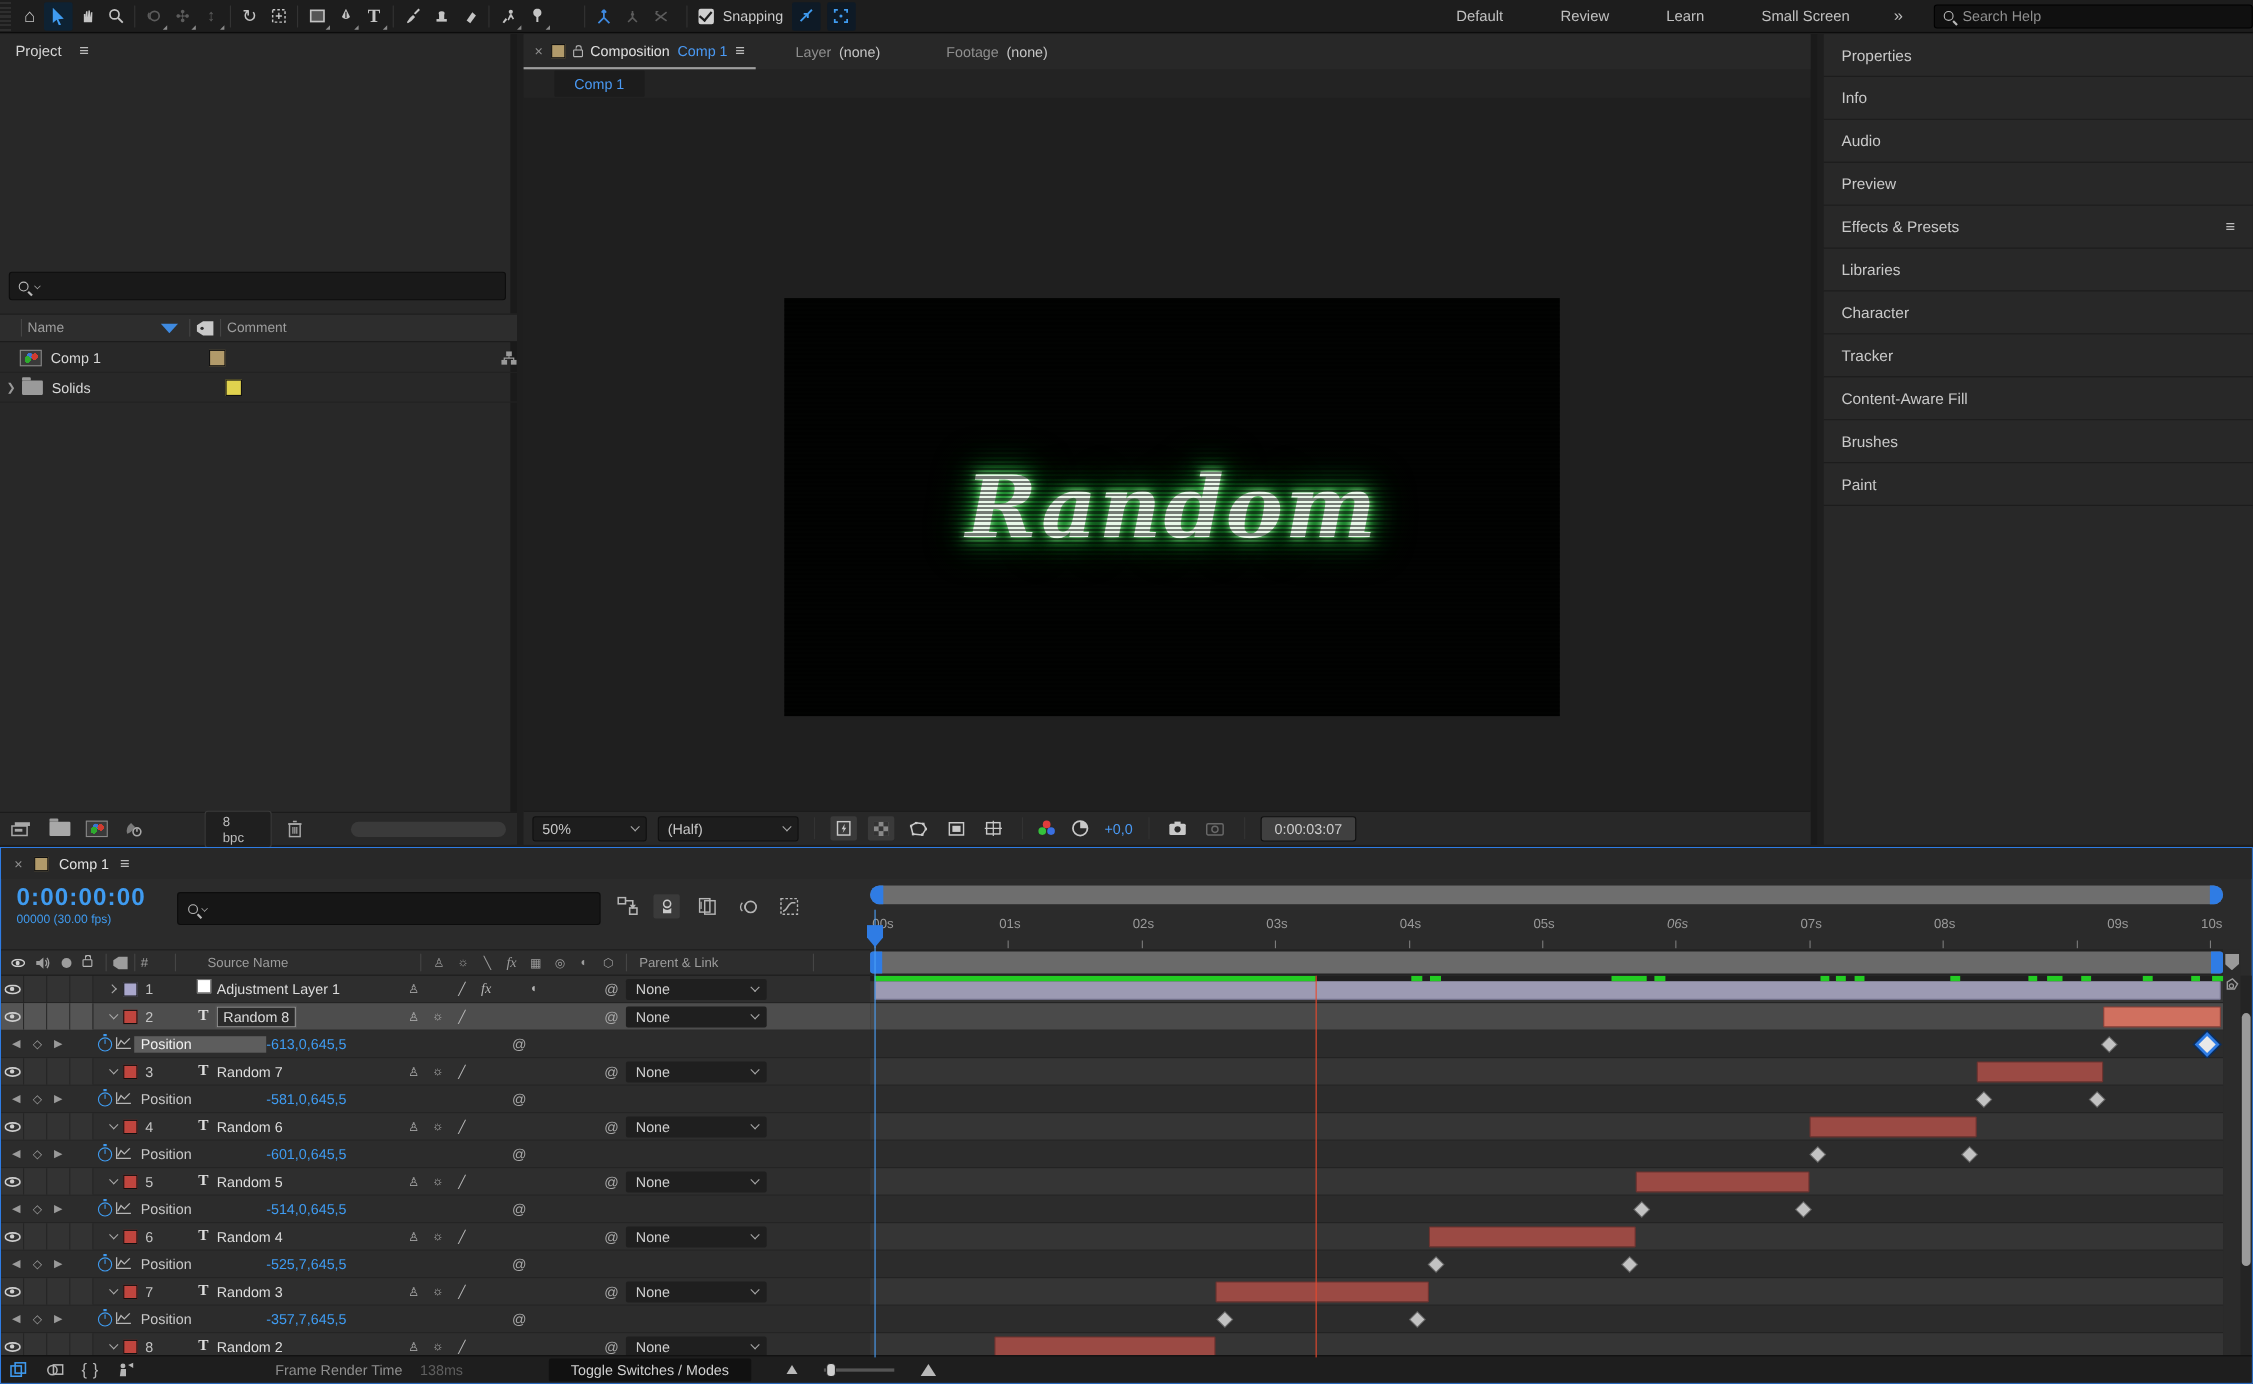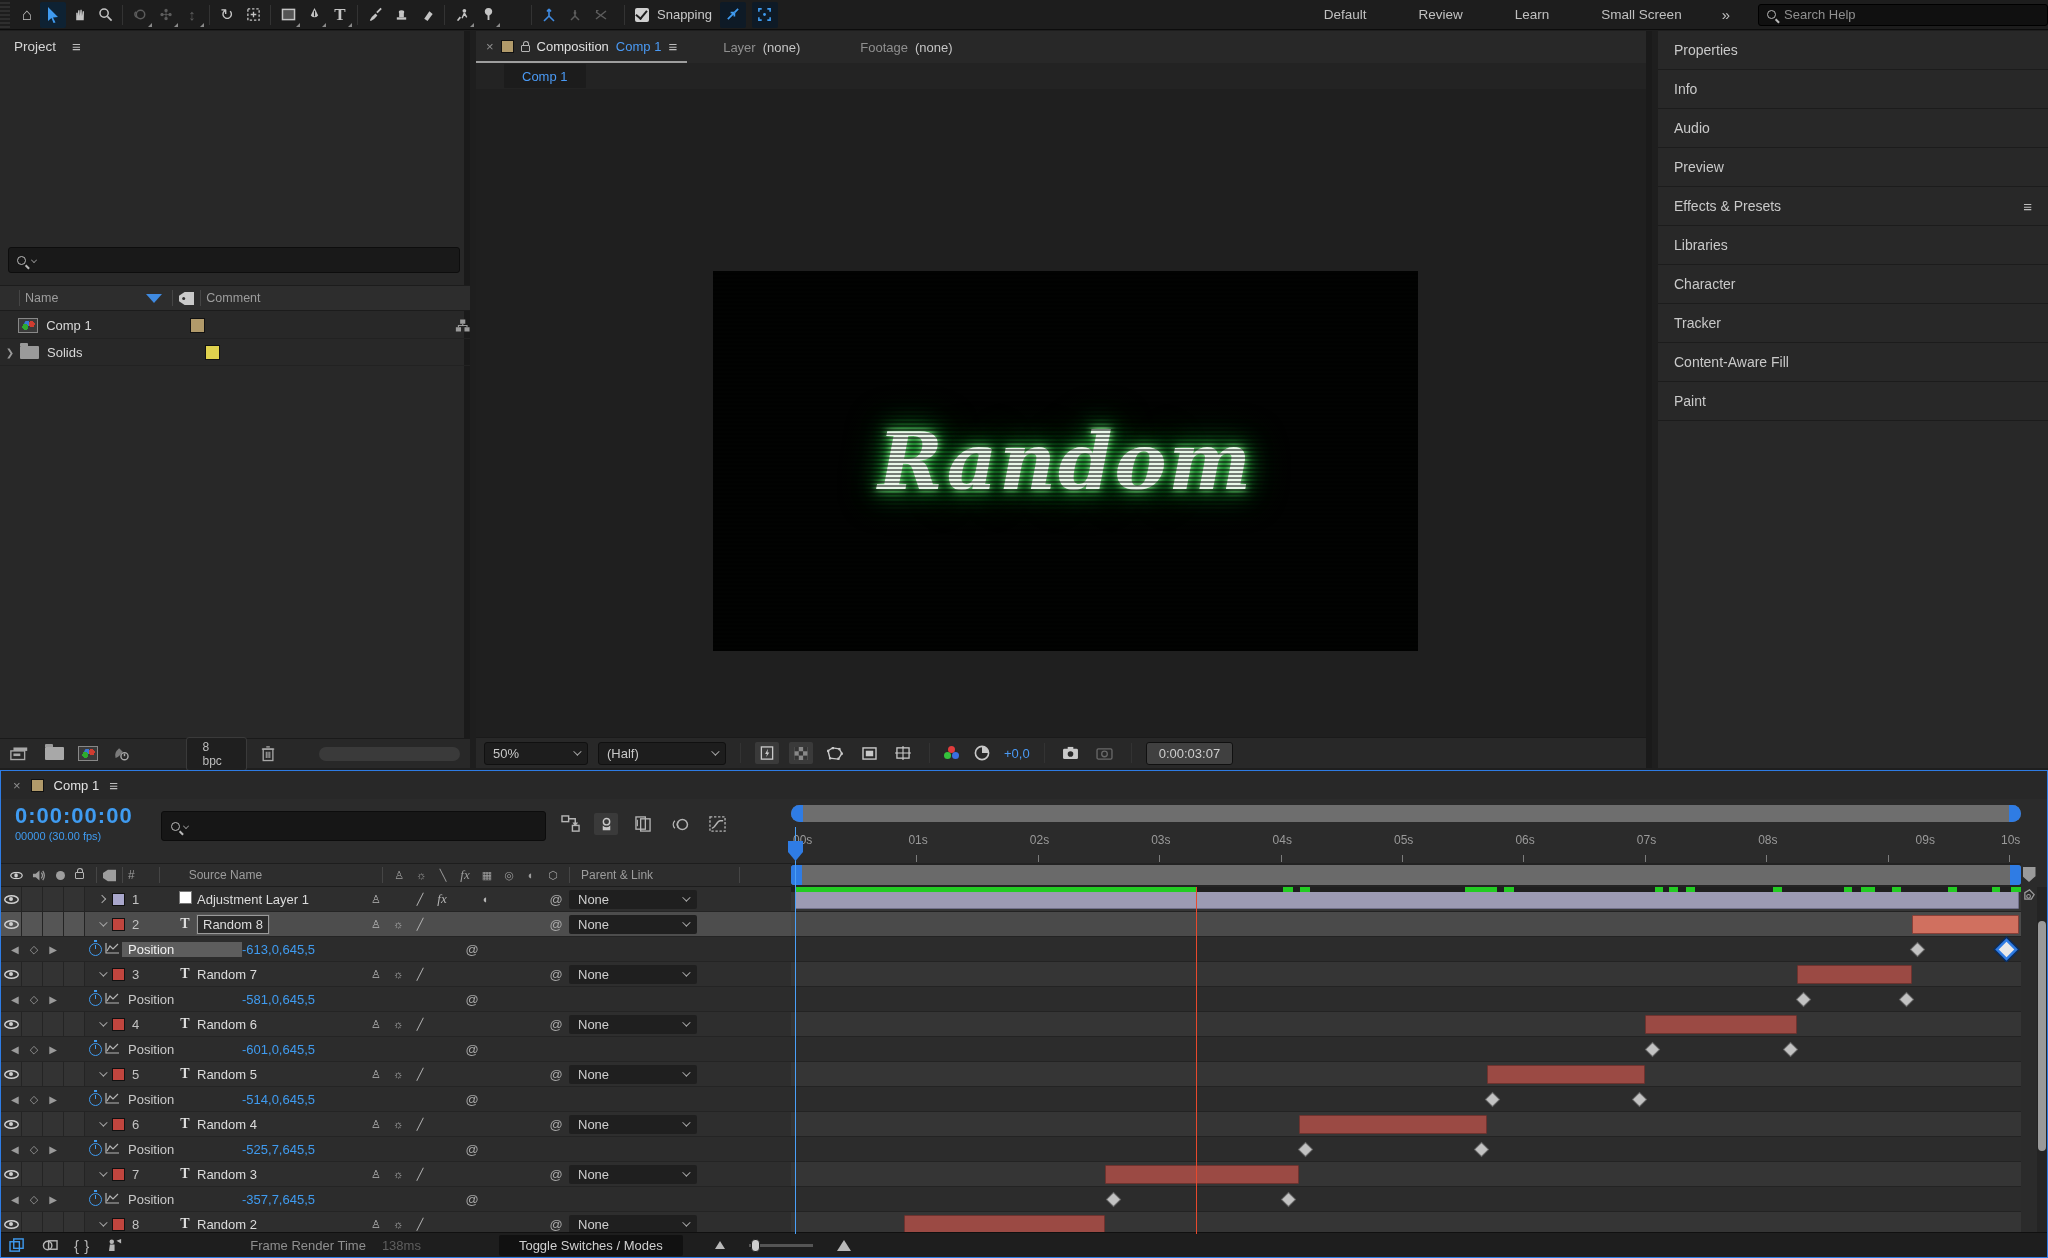--- a/index.html
+++ b/index.html
@@ -518,20 +518,23 @@
     <div class="sb-item">
       <span>Character</span>
     </div>
     <div class="sb-item">
       <span>Tracker</span>
     </div>
     <div class="sb-item">
       <span>Content-Aware Fill</span>
     </div>
     <div class="sb-item">
+      <span>Brushes</span>
+    </div>
+    <div class="sb-item">
       <span>Paint</span>
     </div>
   </div>
 
 <div id="timeline" class="panel">
   <div id="tl-tabbar">
     <span class="dim">×</span>
     <span class="swatch" style="width:13px; height:13px; background:#b19a6a;"></span>
     <span style="color:#e2e2e2;">Comp 1</span>
     <span class="hamburger">≡</span>
@@ -978,21 +981,21 @@
         <span class="rlabel" style="left: 117.4px;">01s</span>
         <span class="rtick" style="left: 125.4px;"></span>
         <span class="rlabel" style="left: 238.8px;">02s</span>
         <span class="rtick" style="left: 246.8px;"></span>
         <span class="rlabel" style="left: 360.2px;">03s</span>
         <span class="rtick" style="left: 368.2px;"></span>
         <span class="rlabel" style="left: 481.6px;">04s</span>
         <span class="rtick" style="left: 489.6px;"></span>
         <span class="rlabel" style="left: 603px;">05s</span>
         <span class="rtick" style="left: 611px;"></span>
-        <span class="rlabel" style="left: 724.4px;">06s</span>
+        <span class="rlabel" style="left: 724.4px; font-style: italic;">06s</span>
         <span class="rtick" style="left: 732.4px;"></span>
         <span class="rlabel" style="left: 845.8px;">07s</span>
         <span class="rtick" style="left: 853.8px;"></span>
         <span class="rlabel" style="left: 967.2px;">08s</span>
         <span class="rtick" style="left: 975.2px;"></span>
         <span class="rlabel" style="left: 1088.6px; padding-left: 36px;">09s</span>
         <span class="rtick" style="left: 1096.6px;"></span>
         <span class="rlabel" style="left: 1210px;">10s</span>
         <span class="rtick" style="left: 1218px;"></span>
       </div>

